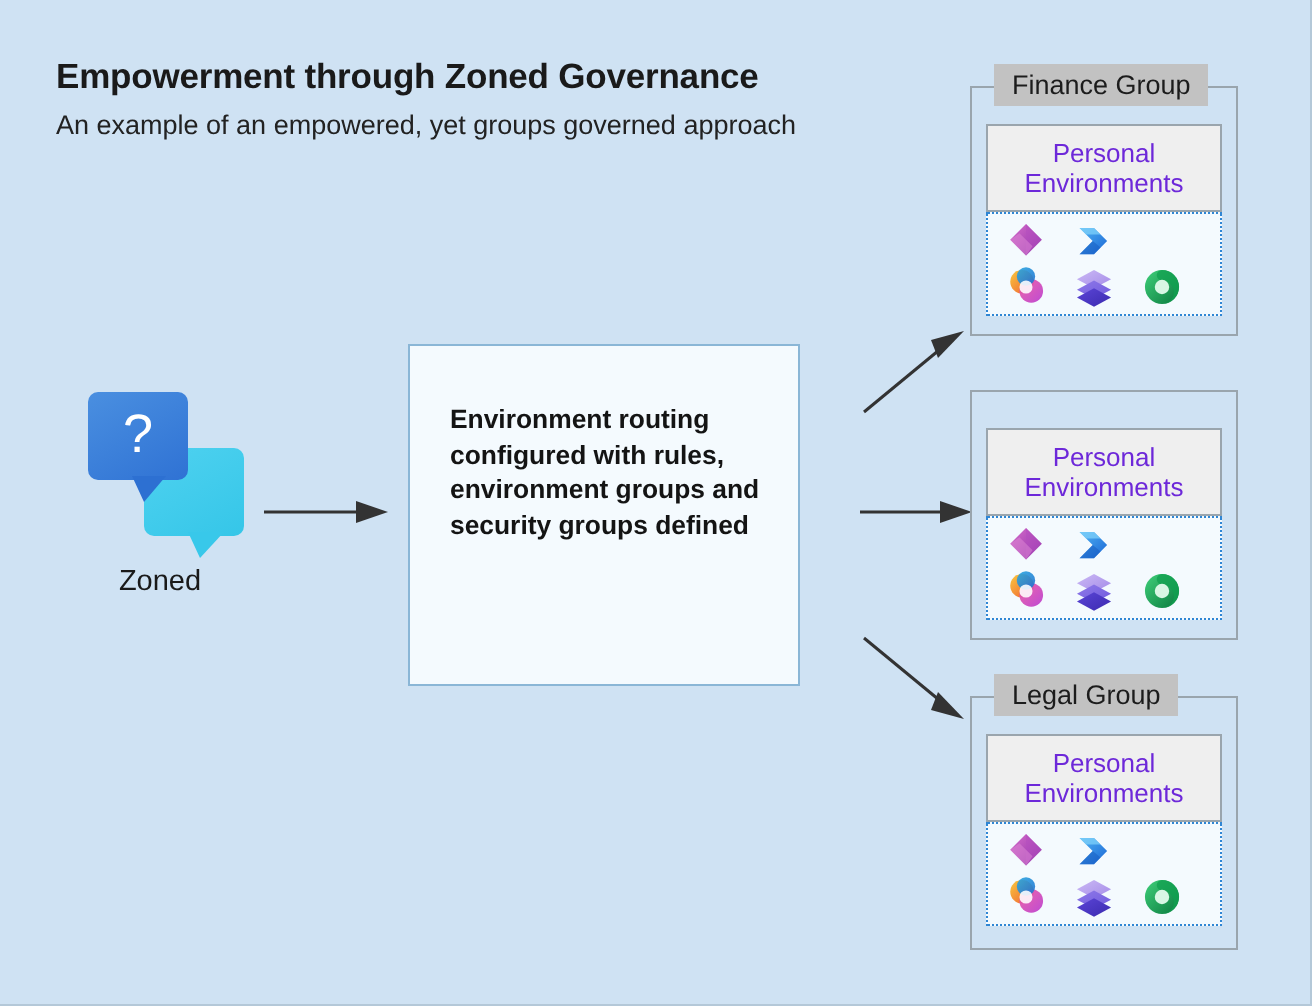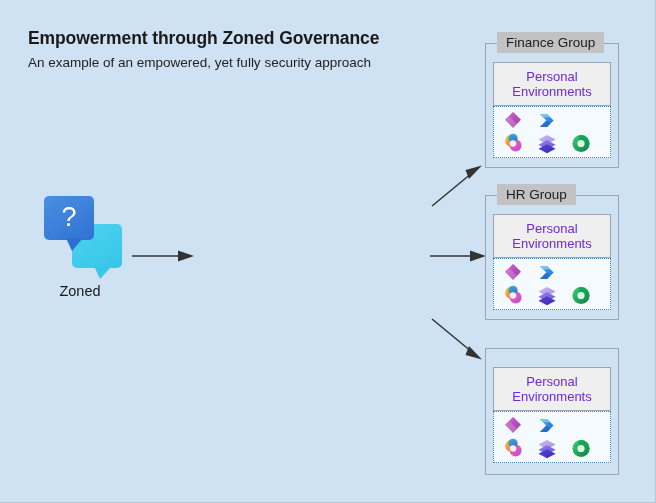--- a/index.html
+++ b/index.html
@@ -235,39 +235,42 @@
   
   svg { display: block; }
 </style>
 </head>
 <body>
 
 <div id="canvas">
 
   <div id="header">
     <div id="page-title">Empowerment through Zoned Governance</div>
-    <div id="page-subtitle">An example of an empowered, yet fully security approach</div>
+    <div id="page-subtitle">An example of an empowered, yet groups governed approach</div>
   </div>
 
   <div id="makers">
     <div id="makers-icon">
       <div class="bubble bubble-back"></div>
       <div class="bubble-back-tail"></div>
       <div class="bubble bubble-front"></div>
       <div class="bubble-front-tail"></div>
       <div id="makers-qmark">?</div>
     </div>
     <div id="makers-label">Zoned</div>
   </div>
 
   <svg class="arrow-svg" style="left:132px; top:248px;" width="68" height="16">
     <line x1="0" y1="8" x2="48" y2="8" stroke="#333333" stroke-width="1.6"></line>
     <polygon points="46,2.5 62,8 46,13.5" fill="#333333"></polygon>
   </svg>
 
+  <div id="center-box">
+    <div id="center-box-text">Environment routing configured with rules, environment groups and security groups defined</div>
+  </div>
 
   <svg class="arrow-svg" style="left:432px; top:160px;" width="60" height="50">
     <line x1="0" y1="46" x2="40" y2="13" stroke="#333333" stroke-width="1.5"></line>
     <polygon points="37,19 50,5.5 33.5,10" fill="#333333"></polygon>
   </svg>
 
   <svg class="arrow-svg" style="left:430px; top:248px;" width="62" height="16">
     <line x1="0" y1="8" x2="42" y2="8" stroke="#333333" stroke-width="1.6"></line>
     <polygon points="40,2.5 56,8 40,13.5" fill="#333333"></polygon>
   </svg>
@@ -361,21 +364,20 @@
           <circle cx="16" cy="16" r="13" fill="url(#pp0)"></circle>
           <path d="M16 3 a13 13 0 0 1 0 26 a9 9 0 0 0 0 -18 a4 4 0 0 1 0 -8 z" fill="#12a050" opacity="0.75"></path>
           <circle cx="16" cy="16" r="5.5" fill="#d8f6e4"></circle>
         </svg>
       </div>
     </div>
   </div>
 
   <div class="group" id="group-1">
     <div class="group-frame"></div>
-    <div class="group-title">HR Group</div>
     <div class="personal-env">
       <div class="personal-env-label">
         <span>Personal</span><br>
         <span>Environments</span>
       </div>
     </div>
     <div class="env-zone">
       <div class="icon-row icon-row-top">
         <svg class="app-icon" viewBox="0 0 32 32">
           <defs>
@@ -450,20 +452,21 @@
           <circle cx="16" cy="16" r="13" fill="url(#pp1)"></circle>
           <path d="M16 3 a13 13 0 0 1 0 26 a9 9 0 0 0 0 -18 a4 4 0 0 1 0 -8 z" fill="#12a050" opacity="0.75"></path>
           <circle cx="16" cy="16" r="5.5" fill="#d8f6e4"></circle>
         </svg>
       </div>
     </div>
   </div>
 
   <div class="group" id="group-2">
     <div class="group-frame"></div>
+    <div class="group-title">Legal Group</div>
     <div class="personal-env">
       <div class="personal-env-label">
         <span>Personal</span><br>
         <span>Environments</span>
       </div>
     </div>
     <div class="env-zone">
       <div class="icon-row icon-row-top">
         <svg class="app-icon" viewBox="0 0 32 32">
           <defs>

